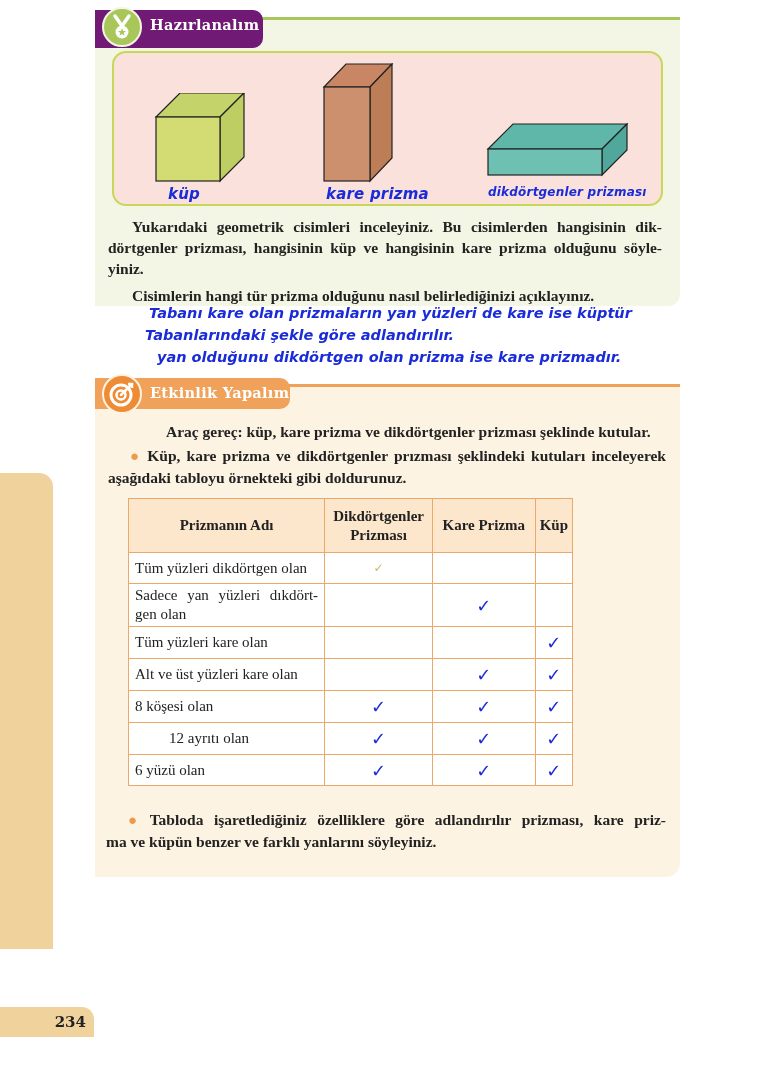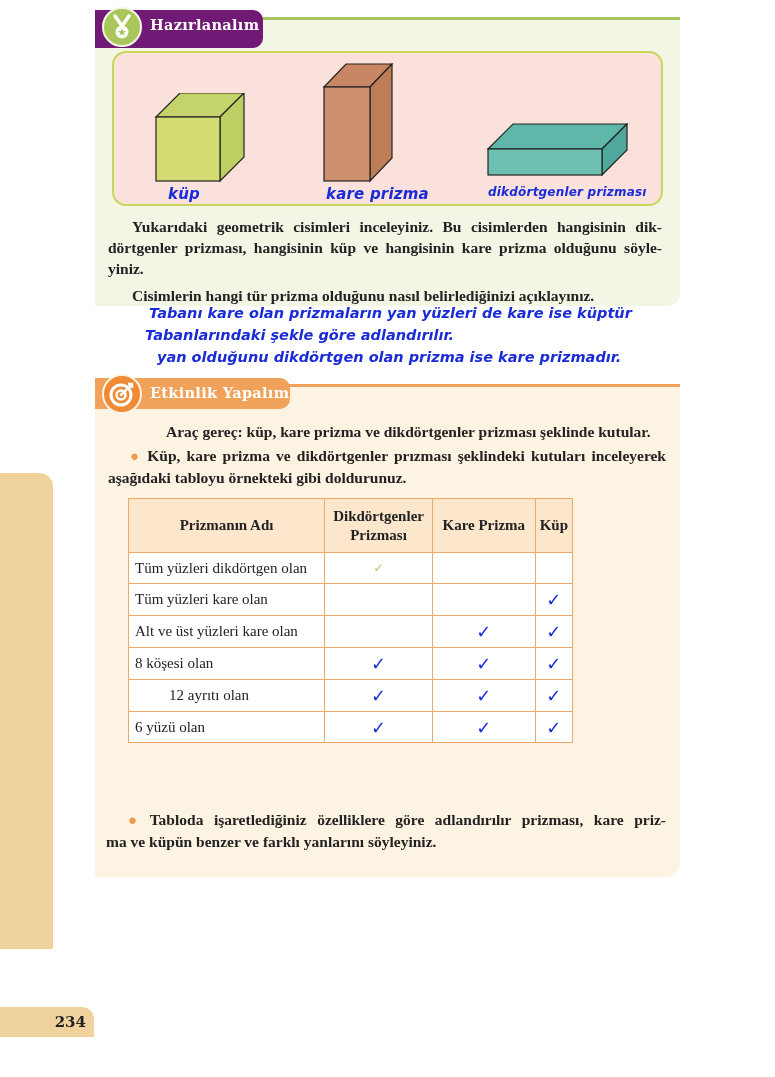--- a/index.html
+++ b/index.html
@@ -163,20 +163,29 @@
     </tr>
   </thead>
   <tbody>
     <tr>
       <td>Tüm yüzleri dikdörtgen olan</td>
       <td class="chk faint"><span>✓</span></td>
       <td class="chk"></td>
       <td class="chk"></td>
     </tr>
     <tr>
+      <td class="name-justify" style="height:38px;">
+        <div style="text-align-last:justify;">Sadece yan yüzleri dıkdört-</div>
+        <div>gen olan</div>
+      </td>
+      <td class="chk"></td>
+      <td class="chk"><span>✓</span></td>
+      <td class="chk"></td>
+    </tr>
+    <tr>
       <td style="height:27px;">Tüm yüzleri kare olan</td>
       <td class="chk"></td>
       <td class="chk"></td>
       <td class="chk"><span>✓</span></td>
     </tr>
     <tr>
       <td style="height:27px;">Alt ve üst yüzleri kare olan</td>
       <td class="chk"></td>
       <td class="chk"><span>✓</span></td>
       <td class="chk"><span>✓</span></td>

